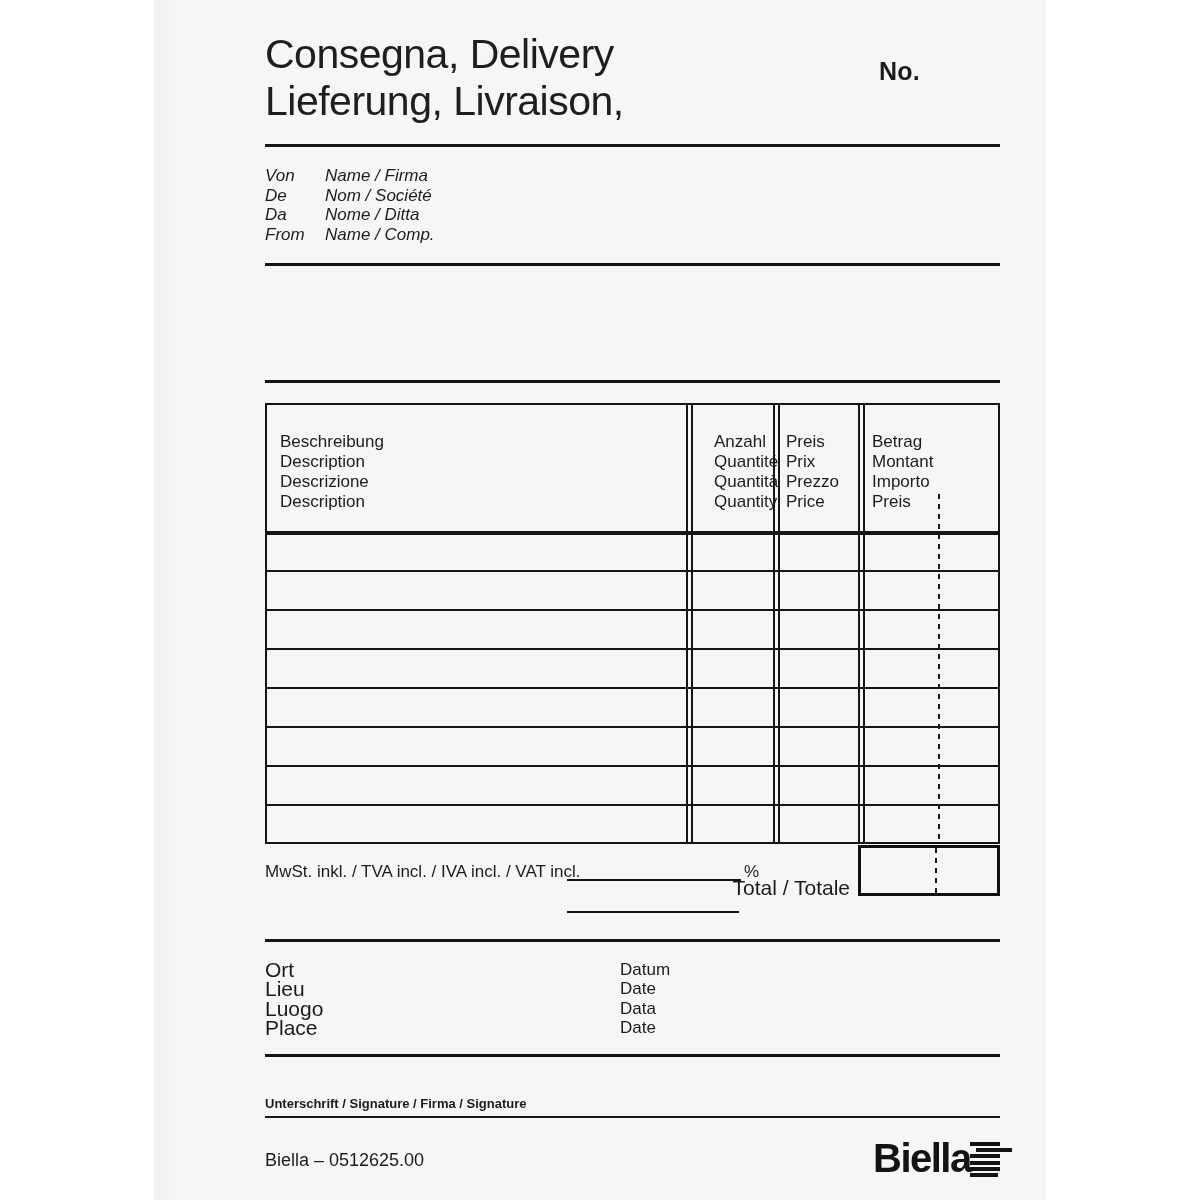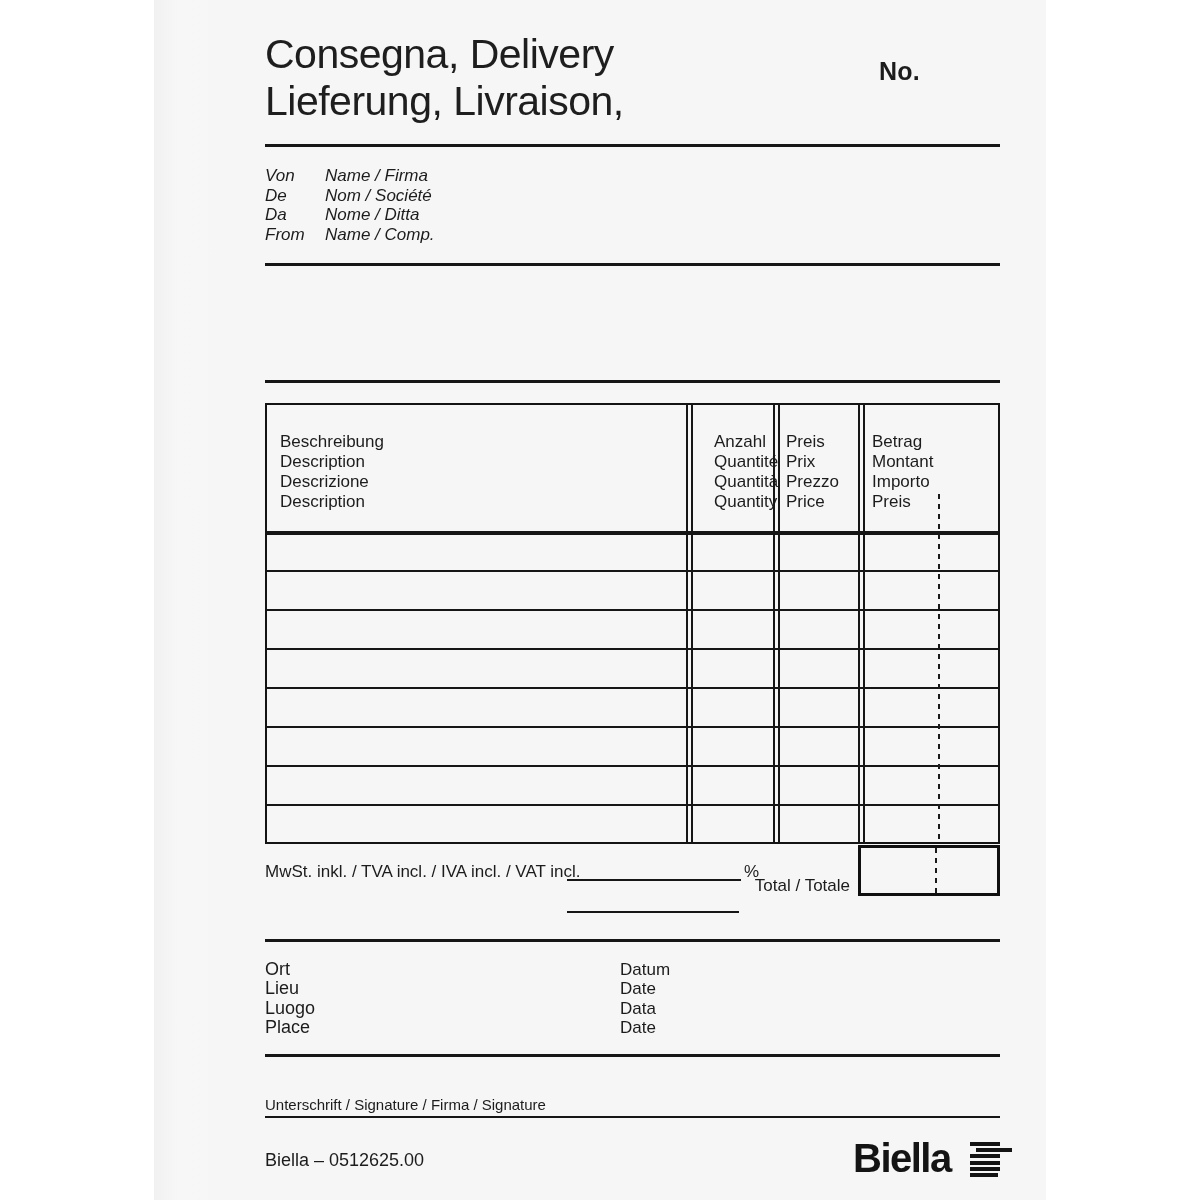--- a/index.html
+++ b/index.html
@@ -62,38 +62,38 @@
     background:repeating-linear-gradient(180deg,#1a1a1a 0 5px,transparent 5px 10px);
   }
   .dash-table{left:671px;top:89px;bottom:0;}
 
   
   .total-box{
     left:593px;top:845px;width:142px;height:51px;
     border:3px solid #101010;box-sizing:border-box;background:transparent;
   }
   .dash-box{left:74px;top:0;height:45px;}
-  .total-label{left:430px;top:876px;width:155px;text-align:right;font-size:17px;}
+  .total-label{left:430px;top:876px;width:155px;text-align:right;font-size:21px;}
   .vat-label-1{left:0;top:862px;font-size:17px;}
   .vat-line-1{left:302px;top:861px;width:174px;height:18px;border-bottom:2px solid #161616;}
   .vat-pct{left:479px;top:862px;font-size:17px;}
   .vat-label-2{left:0;top:894px;font-size:17px;}
   .vat-line-2{left:302px;top:893px;width:172px;height:18px;border-bottom:2px solid #161616;}
 
   
-  .place-col{left:0;top:960px;font-size:18px;line-height:19.3px;}
+  .place-col{left:0;top:960px;font-size:21px;line-height:19.3px;}
   .date-col{left:355px;top:960px;font-size:17px;line-height:19.3px;}
 
   
-  .sig-label{left:0;top:1096px;font-size:15px;}
+  .sig-label{left:0;top:1096px;font-size:13px;font-weight:bold;}
   .sig-line{left:0;top:1116px;width:735px;height:2px;background:#161616;}
 
   
   .footer-num{left:0;top:1150px;font-size:18px;}
-  .brand-word{left:588px;top:1136px;font-size:40px;font-weight:700;letter-spacing:-1.5px;color:#141414;}
+  .brand-word{left:608px;top:1136px;font-size:40px;font-weight:700;letter-spacing:-1.5px;color:#141414;}
   .brand-icon{left:705px;top:1142px;width:42px;height:36px;}
   .brand-icon .bar{position:absolute;height:4px;background:#141414;}
   .bar-1{left:0;top:0;width:30px;}
   .bar-2{left:6px;top:6.2px;width:36px;}
   .bar-3{left:0;top:12.4px;width:30px;}
   .bar-4{left:0;top:18.6px;width:30px;}
   .bar-5{left:0;top:24.8px;width:30px;}
   .bar-6{left:0;top:31px;width:28px;}
 </style>
 </head>

